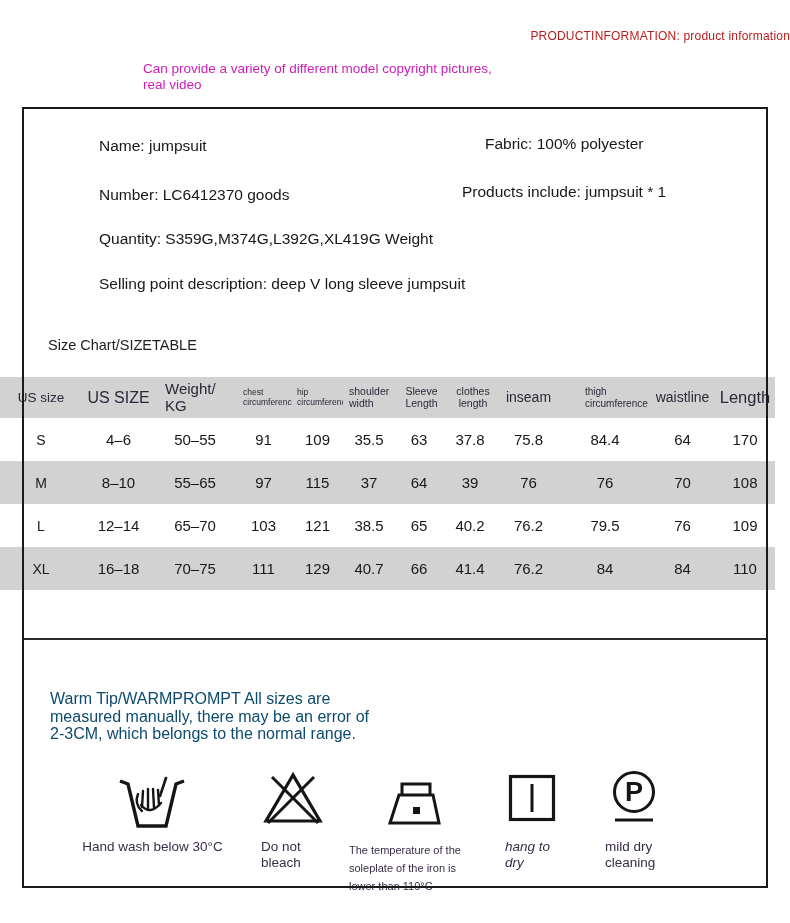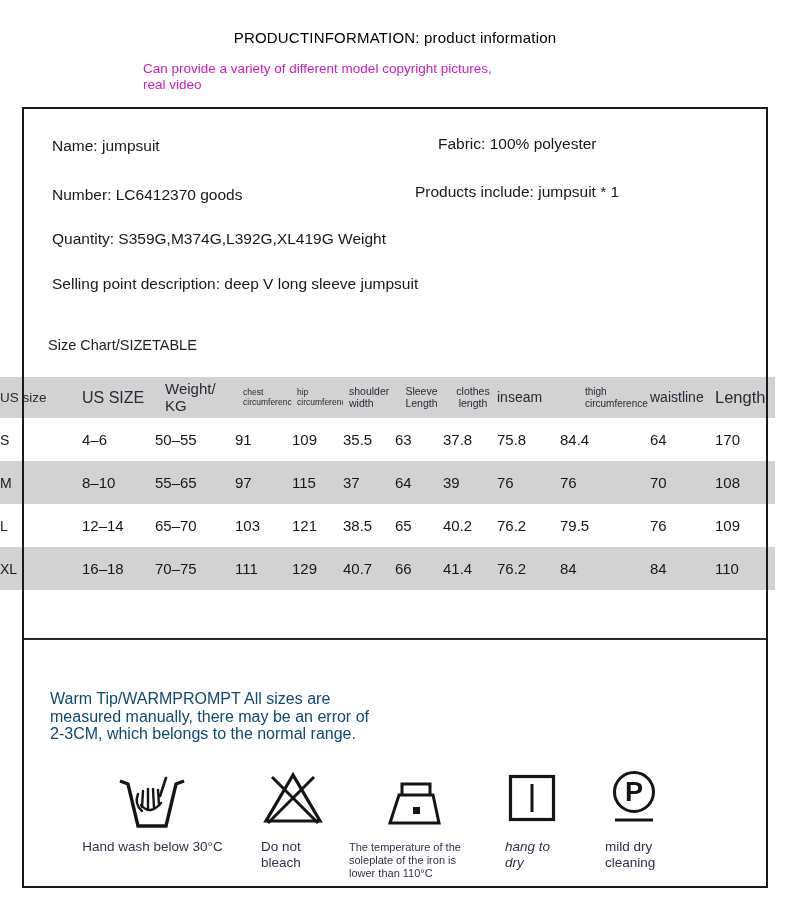--- a/index.html
+++ b/index.html
@@ -3,44 +3,44 @@
 <meta charset="utf-8">
 <style>
   html,body{margin:0;padding:0;}
   body{
     width:790px;height:923px;position:relative;background:#ffffff;
     font-family:"Liberation Sans","DejaVu Sans",sans-serif;
     color:#17171c;overflow:hidden;
   }
   .abs{position:absolute;}
   .page-title{
-    left:0;top:29px;width:790px;text-align:center;
-    font-size:15px;color:#000000;letter-spacing:.2px;
+    left:0;top:29px;width:790px;text-align:right;
+    font-size:12px;color:#b91c1c;letter-spacing:.2px;
   }
   .page-subtitle{
     left:143px;top:61px;width:440px;
     font-size:13.5px;line-height:15.5px;color:#cf1cb9;white-space:pre-line;
   }
   .info-box{
     left:22px;top:107px;width:742px;height:777px;
     border:2px solid #1a1a1a;background:transparent;z-index:5;pointer-events:none;
   }
-  .info-line{font-size:15.5px;color:#17171c;z-index:2;}
+  .info-line{font-size:15.5px;color:#17171c;z-index:2;margin-left:47px;}
   .size-chart-label{left:48px;top:337px;font-size:14.5px;color:#1d1d24;z-index:2;}
   .separator{left:22px;top:638px;width:746px;height:2px;background:#2b2b2b;z-index:2;}
   .warm-tip{
     left:50px;top:690px;width:380px;
     font-size:16px;line-height:17.5px;color:#0c4a6e;white-space:pre-line;z-index:2;
   }
   table.size-table{
     position:absolute;left:0;top:377px;width:775px;z-index:1;
     border-collapse:collapse;table-layout:fixed;
   }
   table.size-table td{
-    padding:0;text-align:left;vertical-align:middle;
+    padding:0;text-align:center;vertical-align:middle;
     font-size:15px;color:#17171c;overflow:hidden;
   }
   tr.hdr td{white-space:pre-line;line-height:1.12;color:#2b2837;}
   tr.hdr{height:41px;background:#d2d2d2;}
   tr.r{height:43px;}
   tr.r.stripe{background:#d2d2d2;}
   tr.hdr td.h0{font-size:13.5px;}
   tr.hdr td.h1{font-size:16px;}
   tr.hdr td.h2{font-size:15px;text-align:left;padding-left:10px;}
   tr.hdr td.h3{font-size:8.5px;text-align:left;padding-left:8px;}
@@ -53,21 +53,21 @@
   tr.hdr td.h10{font-size:14px;}
   tr.hdr td.h11{font-size:16.5px;}
   tr.r td.h0{font-size:14px;}
   .care-icon{z-index:2;}
   .care-icon svg{display:block;}
   .care-label{
     font-size:13.5px;line-height:16px;color:#392c49;
     white-space:pre-line;z-index:2;
   }
   .care-label.center{text-align:center;}
-  .care-label.small{font-size:11px;line-height:13px;}
+  .care-label.small{font-size:11px;line-height:18px;}
 </style>
 </head>
 <body>
 
 <div class="abs page-title">PRODUCTINFORMATION: product information</div>
 <div class="abs page-subtitle">Can provide a variety of different model copyright pictures,
 real video</div>
 
 <div class="abs info-box"></div>
 

